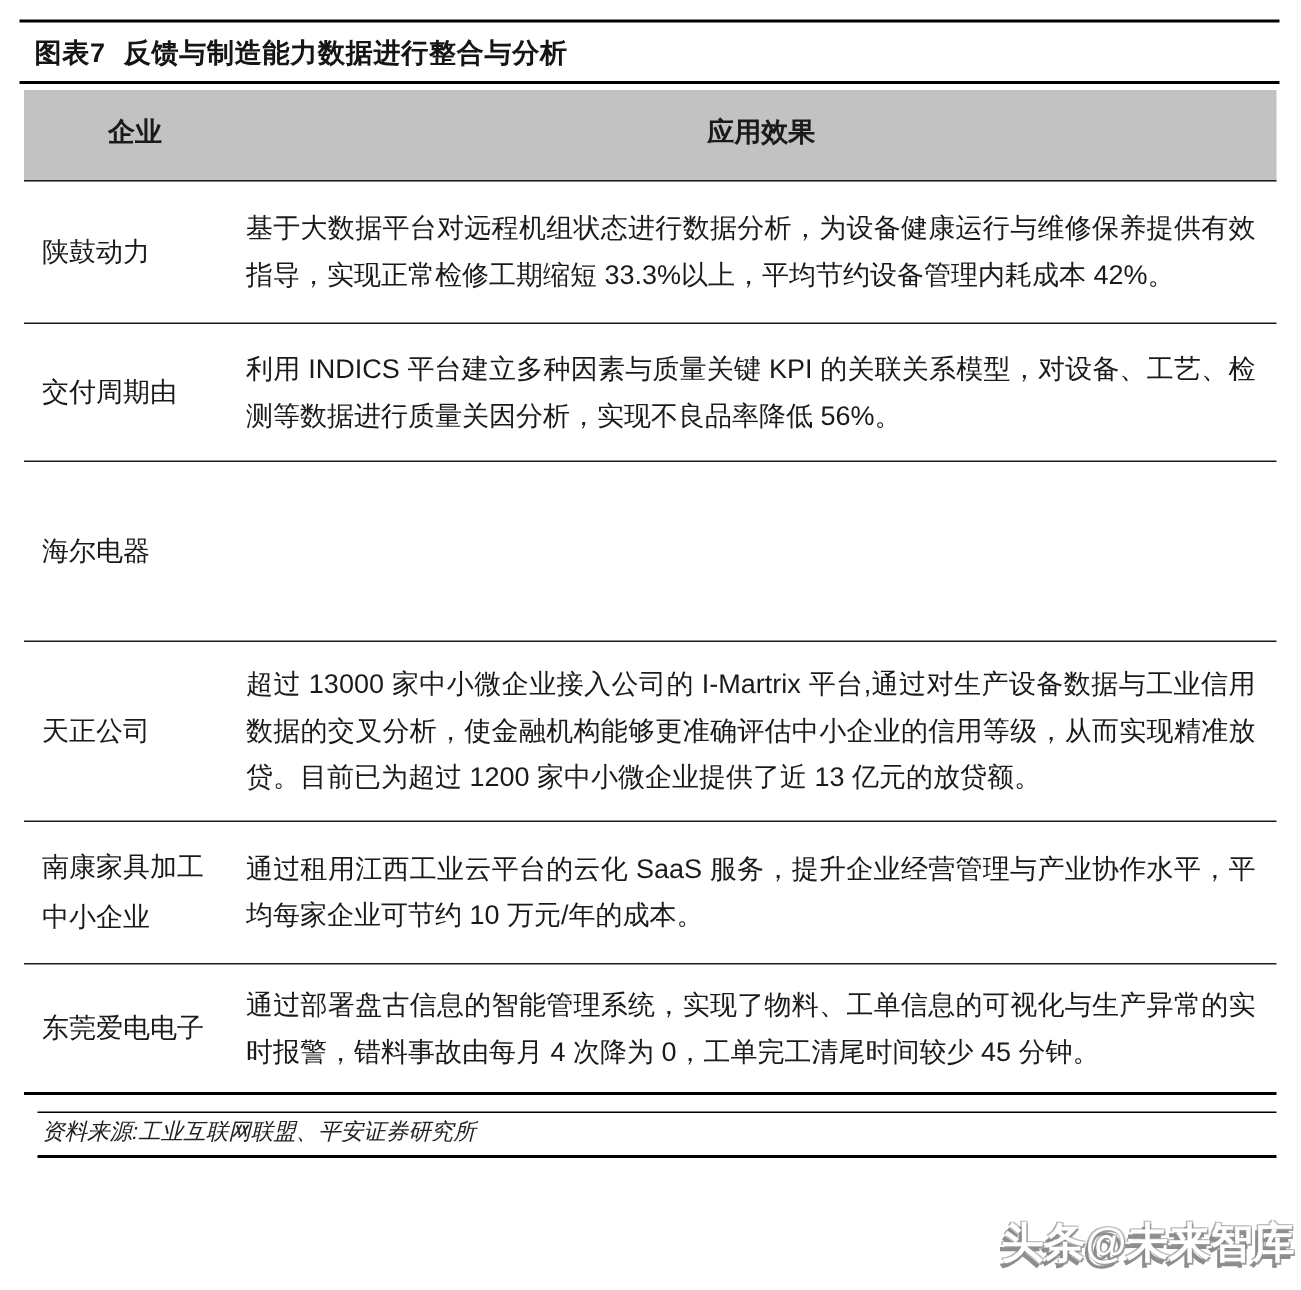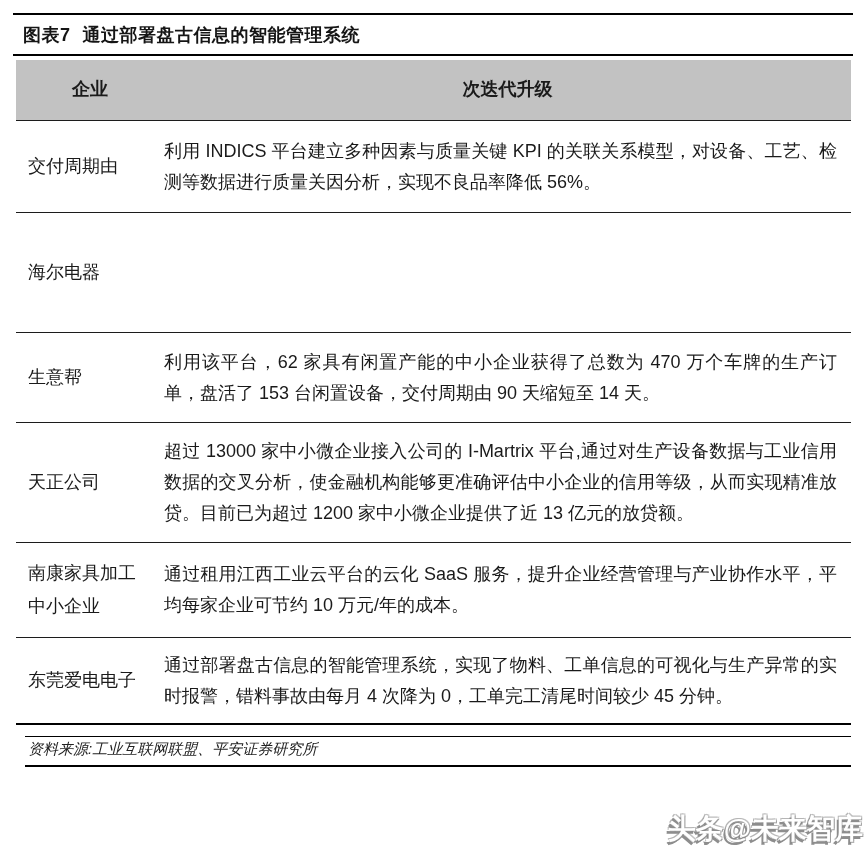--- a/index.html
+++ b/index.html
@@ -77,46 +77,46 @@
   }
 </style>
 </head>
 <body>
 
 <div class="page">
 
   <div class="rule-top"></div>
 
   <div class="fig-title">
-    <span class="fig-label">图表7</span><span>通过部署盘古信息的智能管理系统</span>
+    <span class="fig-label">图表7</span><span>反馈与制造能力数据进行整合与分析</span>
   </div>
 
   <div class="rule-mid"></div>
 
   <div class="tbl">
 
     <div class="tr thead">
       <div class="td-company">企业</div>
-      <div class="td-effect">次迭代升级</div>
+      <div class="td-effect">应用效果</div>
     </div>
 
+    <div class="tr r1">
+      <div class="td-company">陕鼓动力</div>
+      <div class="td-effect">基于大数据平台对远程机组状态进行数据分析，为设备健康运行与维修保养提供有效指导，实现正常检修工期缩短 33.3%以上，平均节约设备管理内耗成本 42%。</div>
+    </div>
 
     <div class="tr r2">
       <div class="td-company">交付周期由</div>
       <div class="td-effect">利用 INDICS 平台建立多种因素与质量关键 KPI 的关联关系模型，对设备、工艺、检测等数据进行质量关因分析，实现不良品率降低 56%。</div>
     </div>
 
     <div class="tr r3">
       <div class="td-company">海尔电器</div>
     </div>
 
-    <div class="tr r4">
-      <div class="td-company">生意帮</div>
-      <div class="td-effect">利用该平台，62 家具有闲置产能的中小企业获得了总数为 470 万个车牌的生产订单，盘活了 153 台闲置设备，交付周期由 90 天缩短至 14 天。</div>
-    </div>
 
     <div class="tr r5">
       <div class="td-company">天正公司</div>
       <div class="td-effect">超过 13000 家中小微企业接入公司的 I-Martrix 平台,通过对生产设备数据与工业信用数据的交叉分析，使金融机构能够更准确评估中小企业的信用等级，从而实现精准放贷。目前已为超过 1200 家中小微企业提供了近 13 亿元的放贷额。</div>
     </div>
 
     <div class="tr r6">
       <div class="td-company">南康家具加工中小企业</div>
       <div class="td-effect">通过租用江西工业云平台的云化 SaaS 服务，提升企业经营管理与产业协作水平，平均每家企业可节约 10 万元/年的成本。</div>
     </div>

